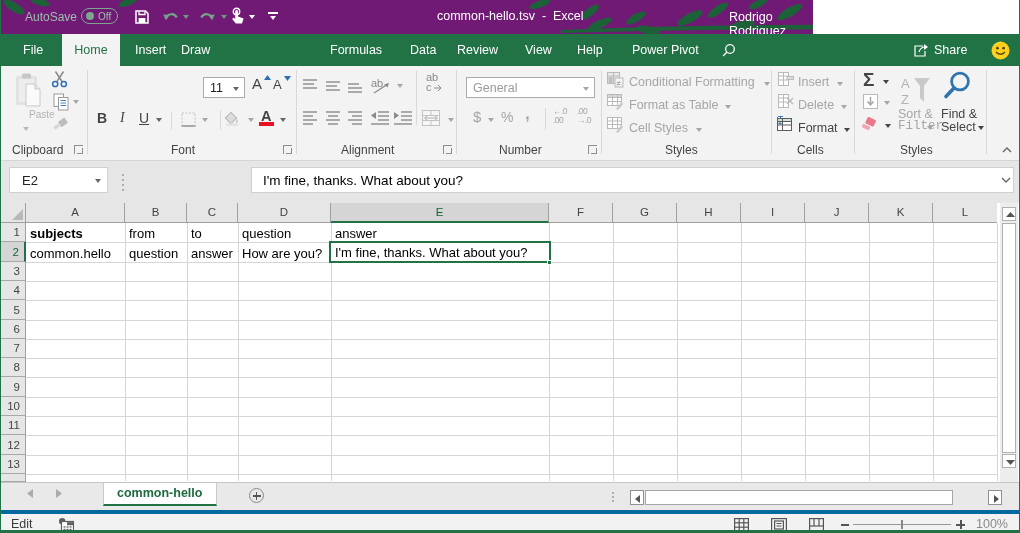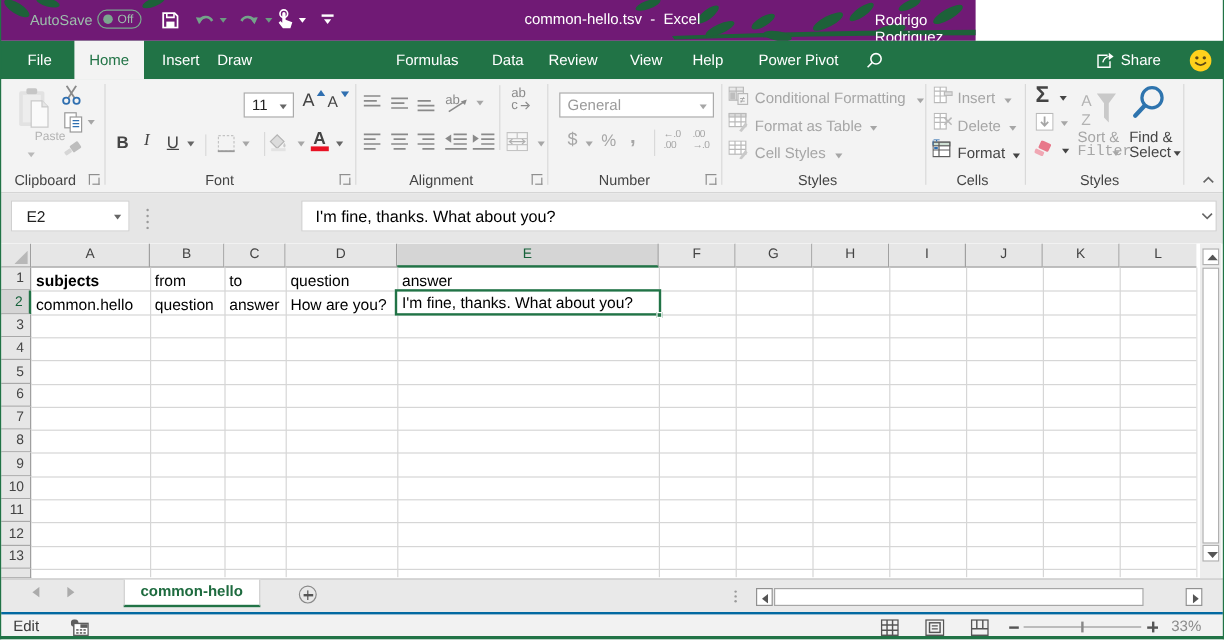--- a/index.html
+++ b/index.html
@@ -31,21 +31,21 @@
   
   #grid { left:1px; top:203px; width:1017px; height:279px; background:#fff; overflow:hidden; }
   .colhdr { position:absolute; top:0; height:20px; background:#e6e6e6; border-bottom:1px solid #9f9f9f; border-right:1px solid #a0a0a0; color:#444; font-size:11.5px; text-align:center; line-height:19px; }
   .rowhdr { position:absolute; left:0; width:25px; background:#e6e6e6; border-right:1px solid #9f9f9f; border-bottom:1px solid #a8a8a8; color:#444; font-size:11.5px; text-align:right; padding-right:5px; }
   .vline { position:absolute; top:20px; width:1px; background:#d6d6d6; }
   .hline { position:absolute; left:25px; height:1px; background:#d6d6d6; }
   .cell { position:absolute; font-size:13px; color:#000; white-space:nowrap; }
   
   #sheets { left:1px; top:482px; width:1018px; height:28px; background:#e9e9e9; border-top:1px solid #c6c6c6; }
   
-  #status { left:1px; top:510px; width:1018px; height:20px; background:#f2f2f2; border-top:2px solid #0369a1; }
+  #status { left:1px; top:510px; width:1018px; height:20px; background:#f2f2f2; border-top:4px solid #0369a1; }
   #bottomstrip { left:0; top:530px; width:1020px; height:3px; background:#217346; }
 </style>
 </head>
 <body>
 <div id="win">
 
 <div id="title" class="abs">
   <svg class="abs" style="left:0;top:0" width="1018" height="34" viewBox="0 0 1018 34">
     <g fill="#1d6139">
       <path d="M560 30 Q760 22 1020 26 L1020 31 Q760 27 562 33 Z"></path>
@@ -617,19 +617,19 @@
     <rect x="0.6" y="0.6" width="13.8" height="12.8" fill="none" stroke="#555" stroke-width="1.2"></rect>
     <line x1="5" y1="0.6" x2="5" y2="8" stroke="#555" stroke-width="1.2"></line>
     <line x1="10" y1="0.6" x2="10" y2="8" stroke="#555" stroke-width="1.2"></line>
     <line x1="0.6" y1="8" x2="14.4" y2="8" stroke="#555" stroke-width="1.2"></line>
   </svg>
   <span class="abs" style="left:840px;top:9.5px;width:8px;height:2px;background:#555;"></span>
   <span class="abs" style="left:852px;top:10px;width:98px;height:1px;background:#999;"></span>
   <span class="abs" style="left:900px;top:6px;width:1.6px;height:9px;background:#888;"></span>
   <span class="abs" style="left:955px;top:9.5px;width:9px;height:2px;background:#555;"></span>
   <span class="abs" style="left:958.5px;top:6px;width:2px;height:9px;background:#555;"></span>
-  <span class="abs" style="left:975px;top:3px;font-size:12.5px;color:#8a8a8a;">33%</span>
+  <span class="abs" style="left:975px;top:3px;font-size:12.5px;color:#8a8a8a;">100%</span>
 </div>
 <div id="bottomstrip" class="abs"></div>
 <div class="abs" style="left:0;top:0;width:1px;height:533px;background:#217346;"></div>
 <div class="abs" style="left:1019px;top:0;width:1px;height:533px;background:#217346;"></div>
 
 </div>
 
 </body></html>

